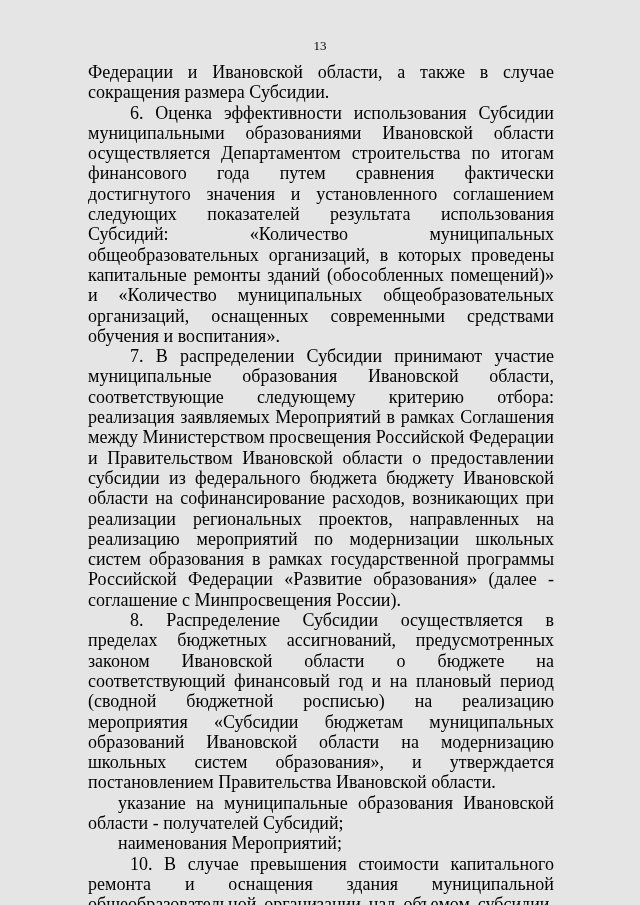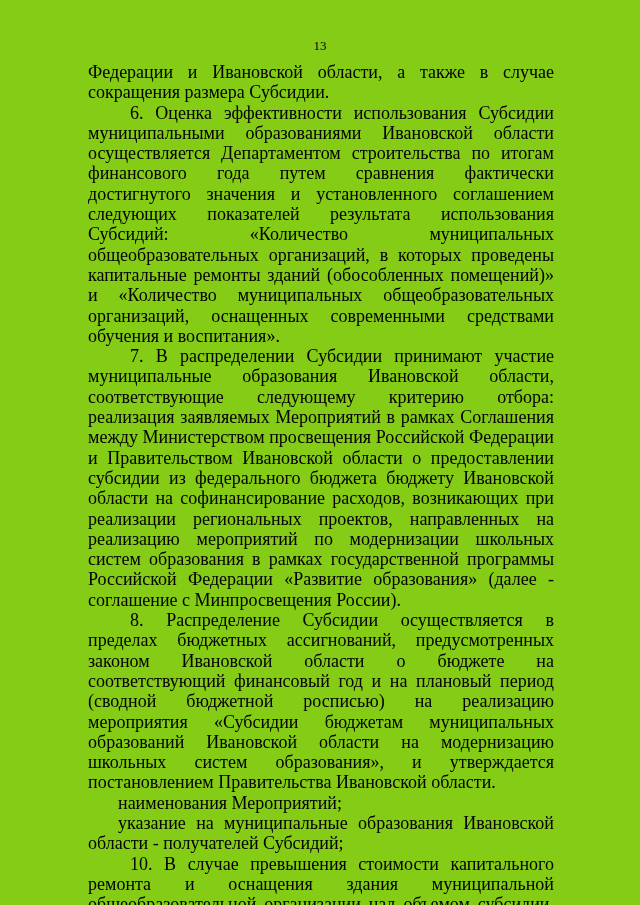--- a/index.html
+++ b/index.html
@@ -4,21 +4,21 @@
 <style>
   html, body {
     margin: 0;
     padding: 0;
     background: #ffffff;
   }
   .page {
     position: relative;
     width: 640px;
     height: 905px;
-    background: #84cc16;
+    background: #e5e5e5;
     font-family: "Liberation Serif", serif;
     color: #000000;
     overflow: hidden;
   }
   .page-number {
     position: absolute;
     top: 38px;
     left: 0;
     width: 640px;
     text-align: center;
@@ -65,22 +65,22 @@
 
     <p class="para noindent">Федерации и Ивановской области, а также в случае сокращения размера Субсидии.</p>
 
     <p class="para indent">6. Оценка эффективности использования Субсидии муниципальными образованиями Ивановской области осуществляется Департаментом строительства по итогам финансового года путем сравнения фактически достигнутого значения и установленного соглашением следующих показателей результата использования Субсидий: «Количество муниципальных общеобразовательных организаций, в которых проведены капитальные ремонты зданий (обособленных помещений)» и «Количество муниципальных общеобразовательных организаций, оснащенных современными средствами обучения и воспитания».</p>
 
     <p class="para indent">7. В распределении Субсидии принимают участие муниципальные образования Ивановской области, соответствующие следующему критерию отбора: реализация заявляемых Мероприятий в рамках Соглашения между Министерством просвещения Российской Федерации и Правительством Ивановской области о предоставлении субсидии из федерального бюджета бюджету Ивановской области на софинансирование расходов, возникающих при реализации региональных проектов, направленных на реализацию мероприятий по модернизации школьных систем образования в рамках государственной программы Российской Федерации «Развитие образования» (далее - соглашение с Минпросвещения России).</p>
 
     <p class="para indent">8. Распределение Субсидии осуществляется в пределах бюджетных ассигнований, предусмотренных законом Ивановской области о бюджете на соответствующий финансовый год и на плановый период (сводной бюджетной росписью) на реализацию мероприятия «Субсидии бюджетам муниципальных образований Ивановской области на модернизацию школьных систем образования», и утверждается постановлением Правительства Ивановской области.</p>
 
 
+    <p class="para indent-small">указание на муниципальные образования Ивановской области - получателей Субсидий;</p>
+
     <p class="para indent-small">наименования Мероприятий;</p>
-
-    <p class="para indent-small">указание на муниципальные образования Ивановской области - получателей Субсидий;</p>
 
 
     <p class="para indent">10. В случае превышения стоимости капитального ремонта и оснащения здания муниципальной общеобразовательной организации над объемом субсидии, установленным  соглашением с Минпросвещения России, распределение дополнительного объема Субсидии за счет средств областного бюджета осуществляется по решению межведомственной рабочей группы по модернизации системы общего образования, созданной</p>
 
   </div>
 
 </div>
 
 </body></html>

